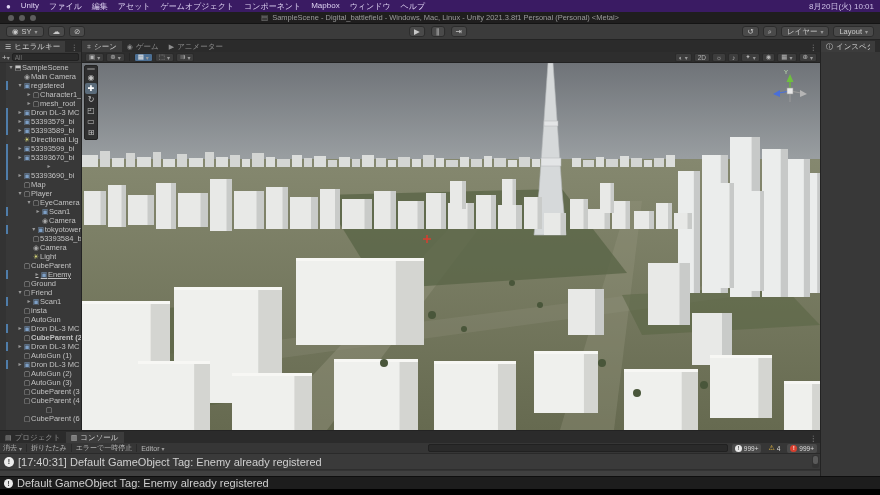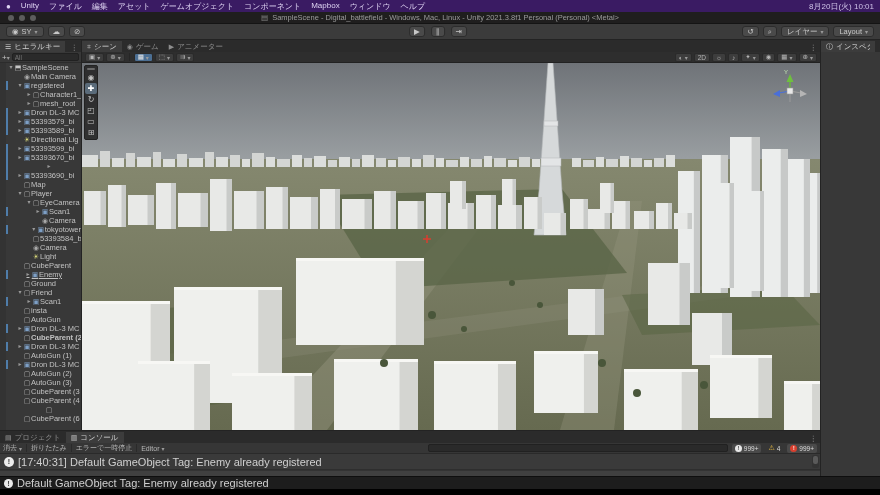--- a/index.html
+++ b/index.html
@@ -301,21 +301,21 @@
           <div class="tree-row" data-arrow="none" data-icon="light" data-bar="0" style="padding-left: 20px;">
           <span class="arw"></span>
           <span class="ic"></span>
           <span class="lbl">Light</span>
         </div>
           <div class="tree-row" data-arrow="none" data-icon="object" data-bar="0" style="padding-left: 11px;">
           <span class="arw"></span>
           <span class="ic"></span>
           <span class="lbl">CubeParent</span>
         </div>
-          <div class="tree-row" data-arrow="right" data-icon="prefab" data-bar="1" style="padding-left: 19px; text-decoration: underline;">
+          <div class="tree-row" data-arrow="right" data-icon="prefab" data-bar="1" style="padding-left: 28px; text-decoration: underline;">
           <span class="arw"></span>
           <span class="ic"></span>
           <span class="lbl">Enemy</span>
         </div>
           <div class="tree-row" data-arrow="none" data-icon="object" data-bar="0" style="padding-left: 11px;">
           <span class="arw"></span>
           <span class="ic"></span>
           <span class="lbl">Ground</span>
         </div>
           <div class="tree-row" data-arrow="down" data-icon="object" data-bar="0" style="padding-left: 11px;">

